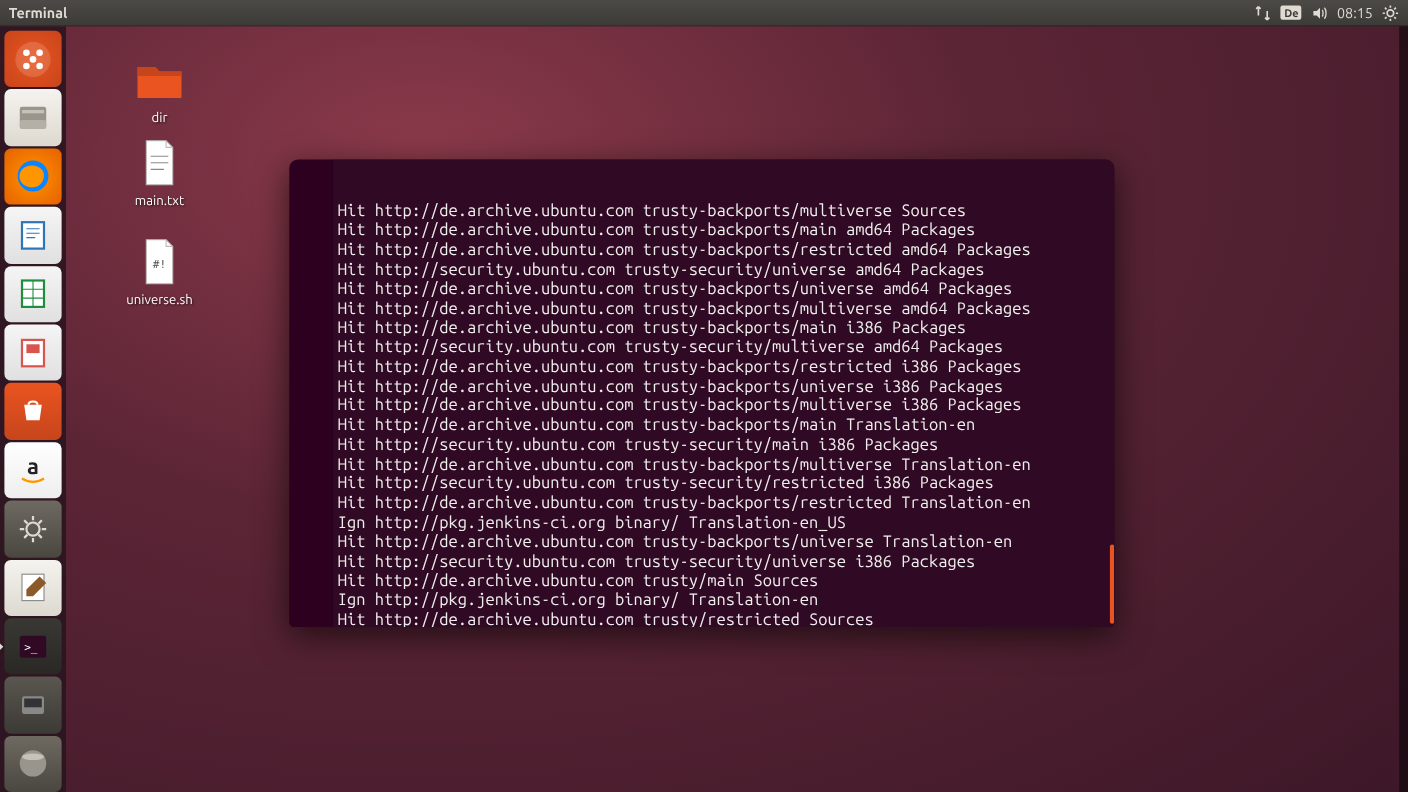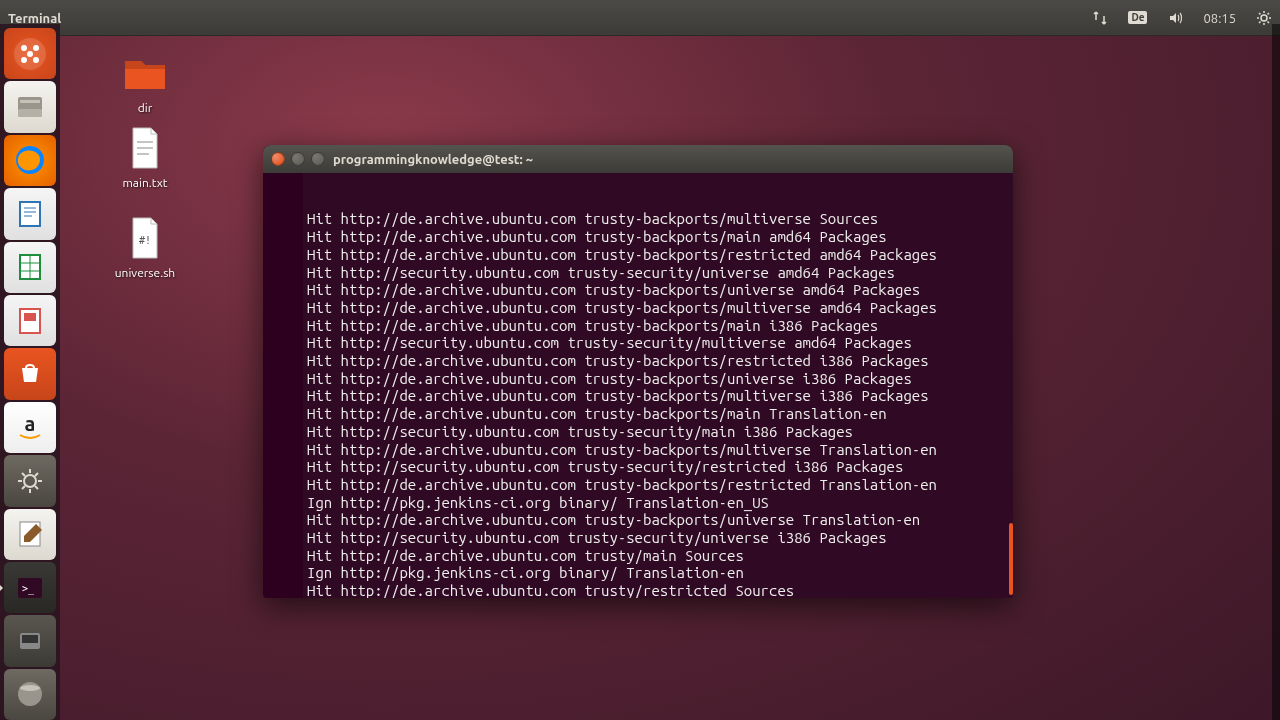--- a/index.html
+++ b/index.html
@@ -9,32 +9,32 @@
     background: radial-gradient(ellipse at 30% 20%, #8b3a4a 0%, #5c2536 40%, #3d1828 100%);
     font-family: Ubuntu, "Liberation Sans", sans-serif;
     overflow: hidden;
     position: relative;
   }
 
   
   .menubar {
     position: absolute;
     top: 0; left: 0; right: 0;
-    height: 36px;
+    height: 24px;
     background: linear-gradient(180deg, #4b4a46 0%, #3c3b37 100%);
     display: flex;
     align-items: center;
     color: #dfdbd2;
     font-size: 13px;
     padding: 0 8px;
     border-bottom: 1px solid #2a2926;
   }
   .menubar .title { font-weight: bold; }
   .menubar .spacer { flex: 1; }
-  .menubar .tray { display: flex; align-items: center; gap: 20px; }
+  .menubar .tray { display: flex; align-items: center; gap: 8px; }
   .menubar .tray-item { display: flex; align-items: center; }
   .menubar .lang-box {
     background: #dfdbd2; color: #3c3b37;
     font-size: 10px; font-weight: bold;
     padding: 1px 3px; border-radius: 2px;
   }
 
   
   .launcher {
     position: absolute;
@@ -298,26 +298,18 @@
     <svg viewBox="0 0 48 48">
         <path d="M12 4h18l6 6v34H12z" fill="#fff" stroke="#bbb"></path>
         <path d="M30 4v6h6" fill="none" stroke="#bbb"></path>
         <text x="24" y="30" text-anchor="middle" font-family="monospace" font-size="10" fill="#555">#!</text>
       </svg>
   </div>
   <div class="label">universe.sh</div>
 </div>
 
 <div class="terminal-window">
-  <div class="terminal-titlebar">
-    <div class="win-buttons">
-      <div class="win-btn close"></div>
-      <div class="win-btn min"></div>
-      <div class="win-btn max"></div>
-    </div>
-    <span>programmingknowledge@test: ~</span>
-  </div>
   <div class="terminal-body" id="term-body">
     <div class="line">Hit http://de.archive.ubuntu.com trusty-backports/multiverse Sources</div><div class="line">Hit http://de.archive.ubuntu.com trusty-backports/main amd64 Packages</div><div class="line">Hit http://de.archive.ubuntu.com trusty-backports/restricted amd64 Packages</div><div class="line">Hit http://security.ubuntu.com trusty-security/universe amd64 Packages</div><div class="line">Hit http://de.archive.ubuntu.com trusty-backports/universe amd64 Packages</div><div class="line">Hit http://de.archive.ubuntu.com trusty-backports/multiverse amd64 Packages</div><div class="line">Hit http://de.archive.ubuntu.com trusty-backports/main i386 Packages</div><div class="line">Hit http://security.ubuntu.com trusty-security/multiverse amd64 Packages</div><div class="line">Hit http://de.archive.ubuntu.com trusty-backports/restricted i386 Packages</div><div class="line">Hit http://de.archive.ubuntu.com trusty-backports/universe i386 Packages</div><div class="line">Hit http://de.archive.ubuntu.com trusty-backports/multiverse i386 Packages</div><div class="line">Hit http://de.archive.ubuntu.com trusty-backports/main Translation-en</div><div class="line">Hit http://security.ubuntu.com trusty-security/main i386 Packages</div><div class="line">Hit http://de.archive.ubuntu.com trusty-backports/multiverse Translation-en</div><div class="line">Hit http://security.ubuntu.com trusty-security/restricted i386 Packages</div><div class="line">Hit http://de.archive.ubuntu.com trusty-backports/restricted Translation-en</div><div class="line">Ign http://pkg.jenkins-ci.org binary/ Translation-en_US</div><div class="line">Hit http://de.archive.ubuntu.com trusty-backports/universe Translation-en</div><div class="line">Hit http://security.ubuntu.com trusty-security/universe i386 Packages</div><div class="line">Hit http://de.archive.ubuntu.com trusty/main Sources</div><div class="line">Ign http://pkg.jenkins-ci.org binary/ Translation-en</div><div class="line">Hit http://de.archive.ubuntu.com trusty/restricted Sources</div><div class="scrollbar"></div>
   </div>
 </div>
 
 <div class="right-edge"></div>
 
 </body></html>

